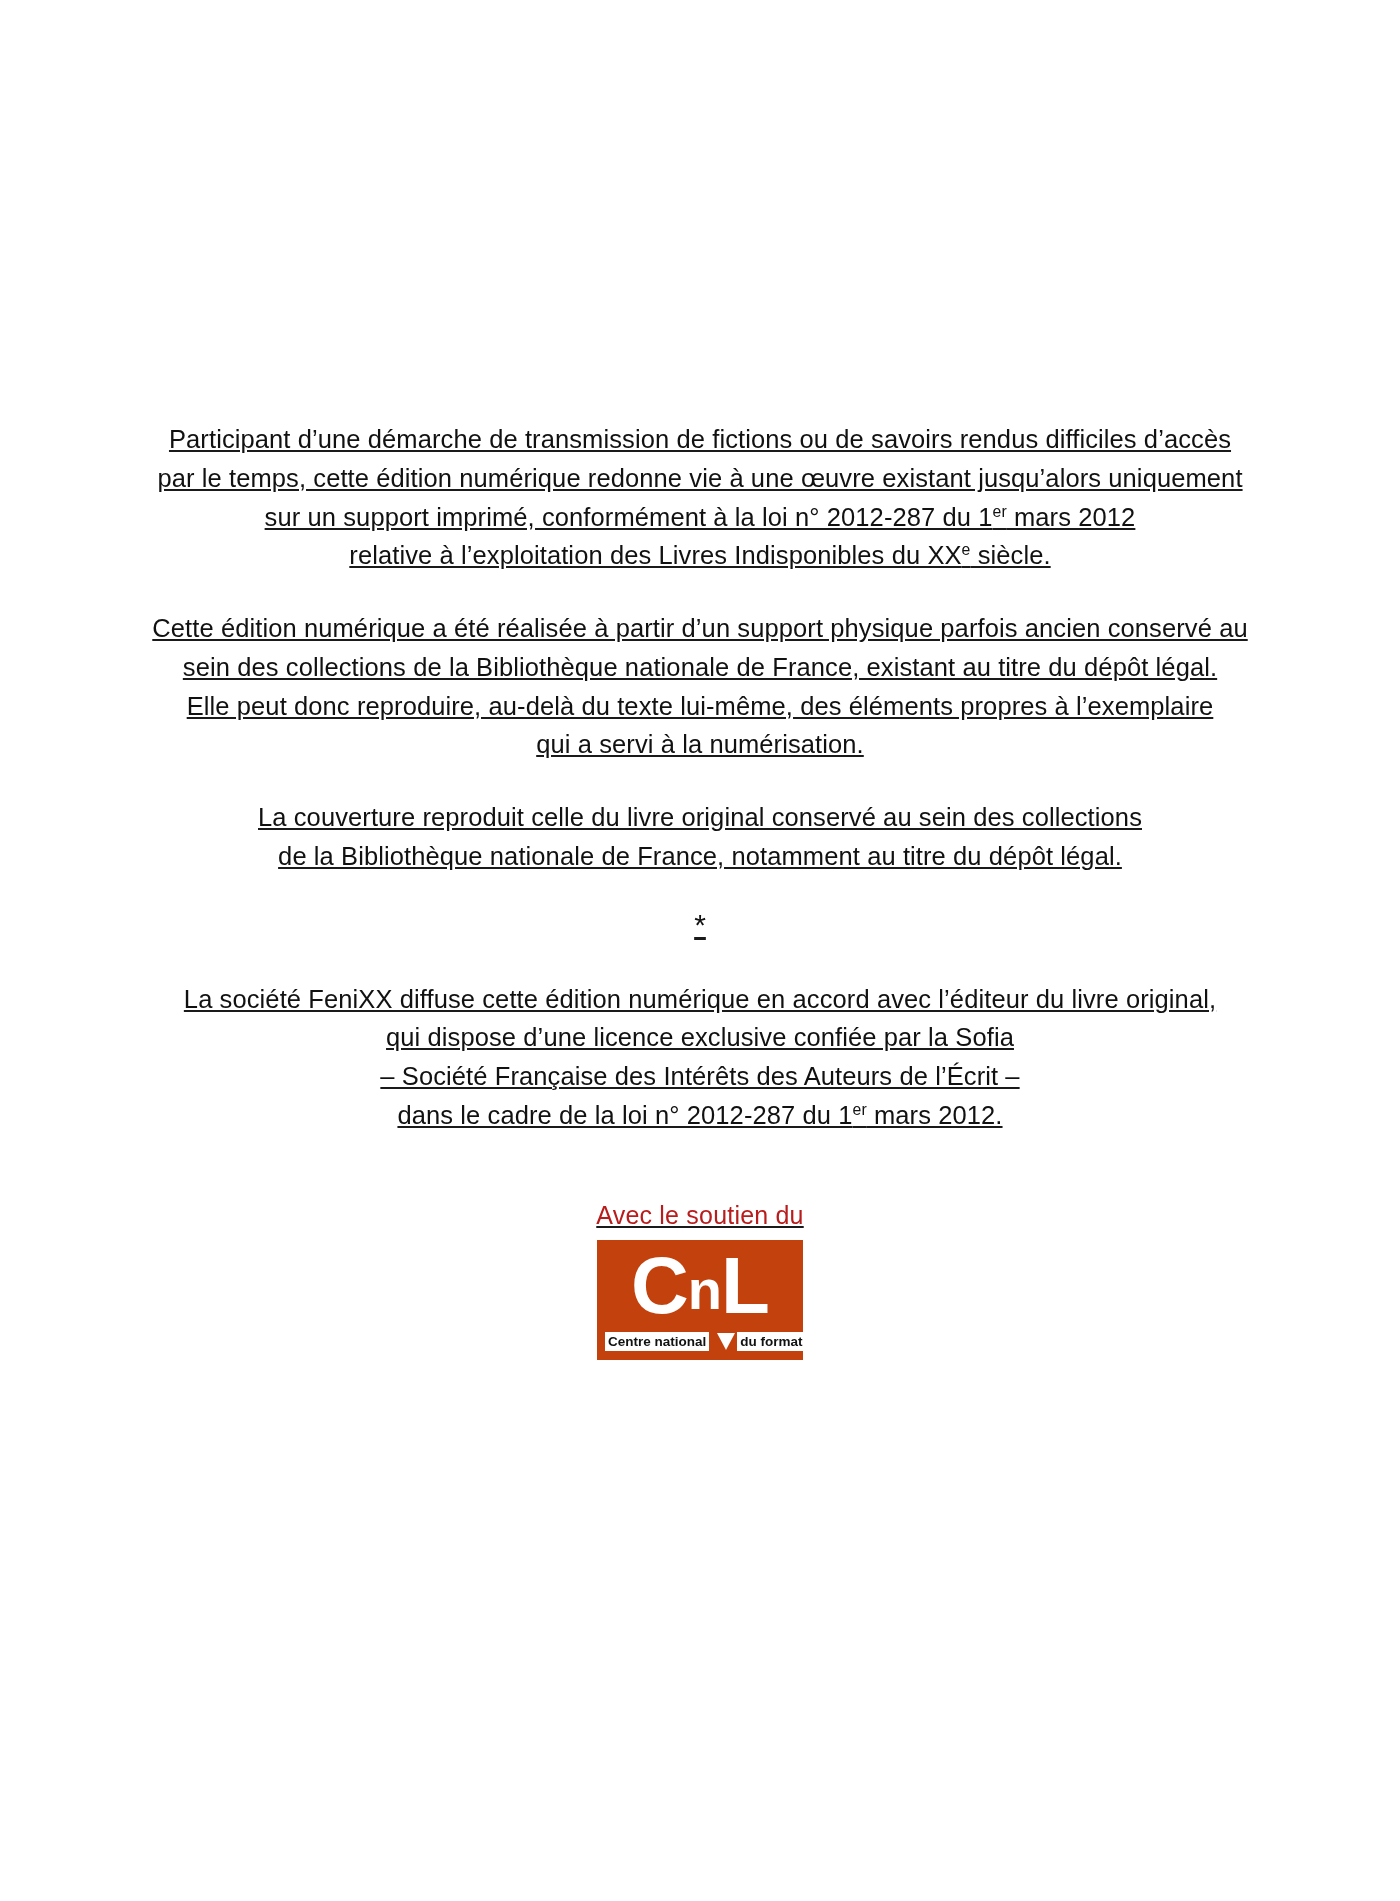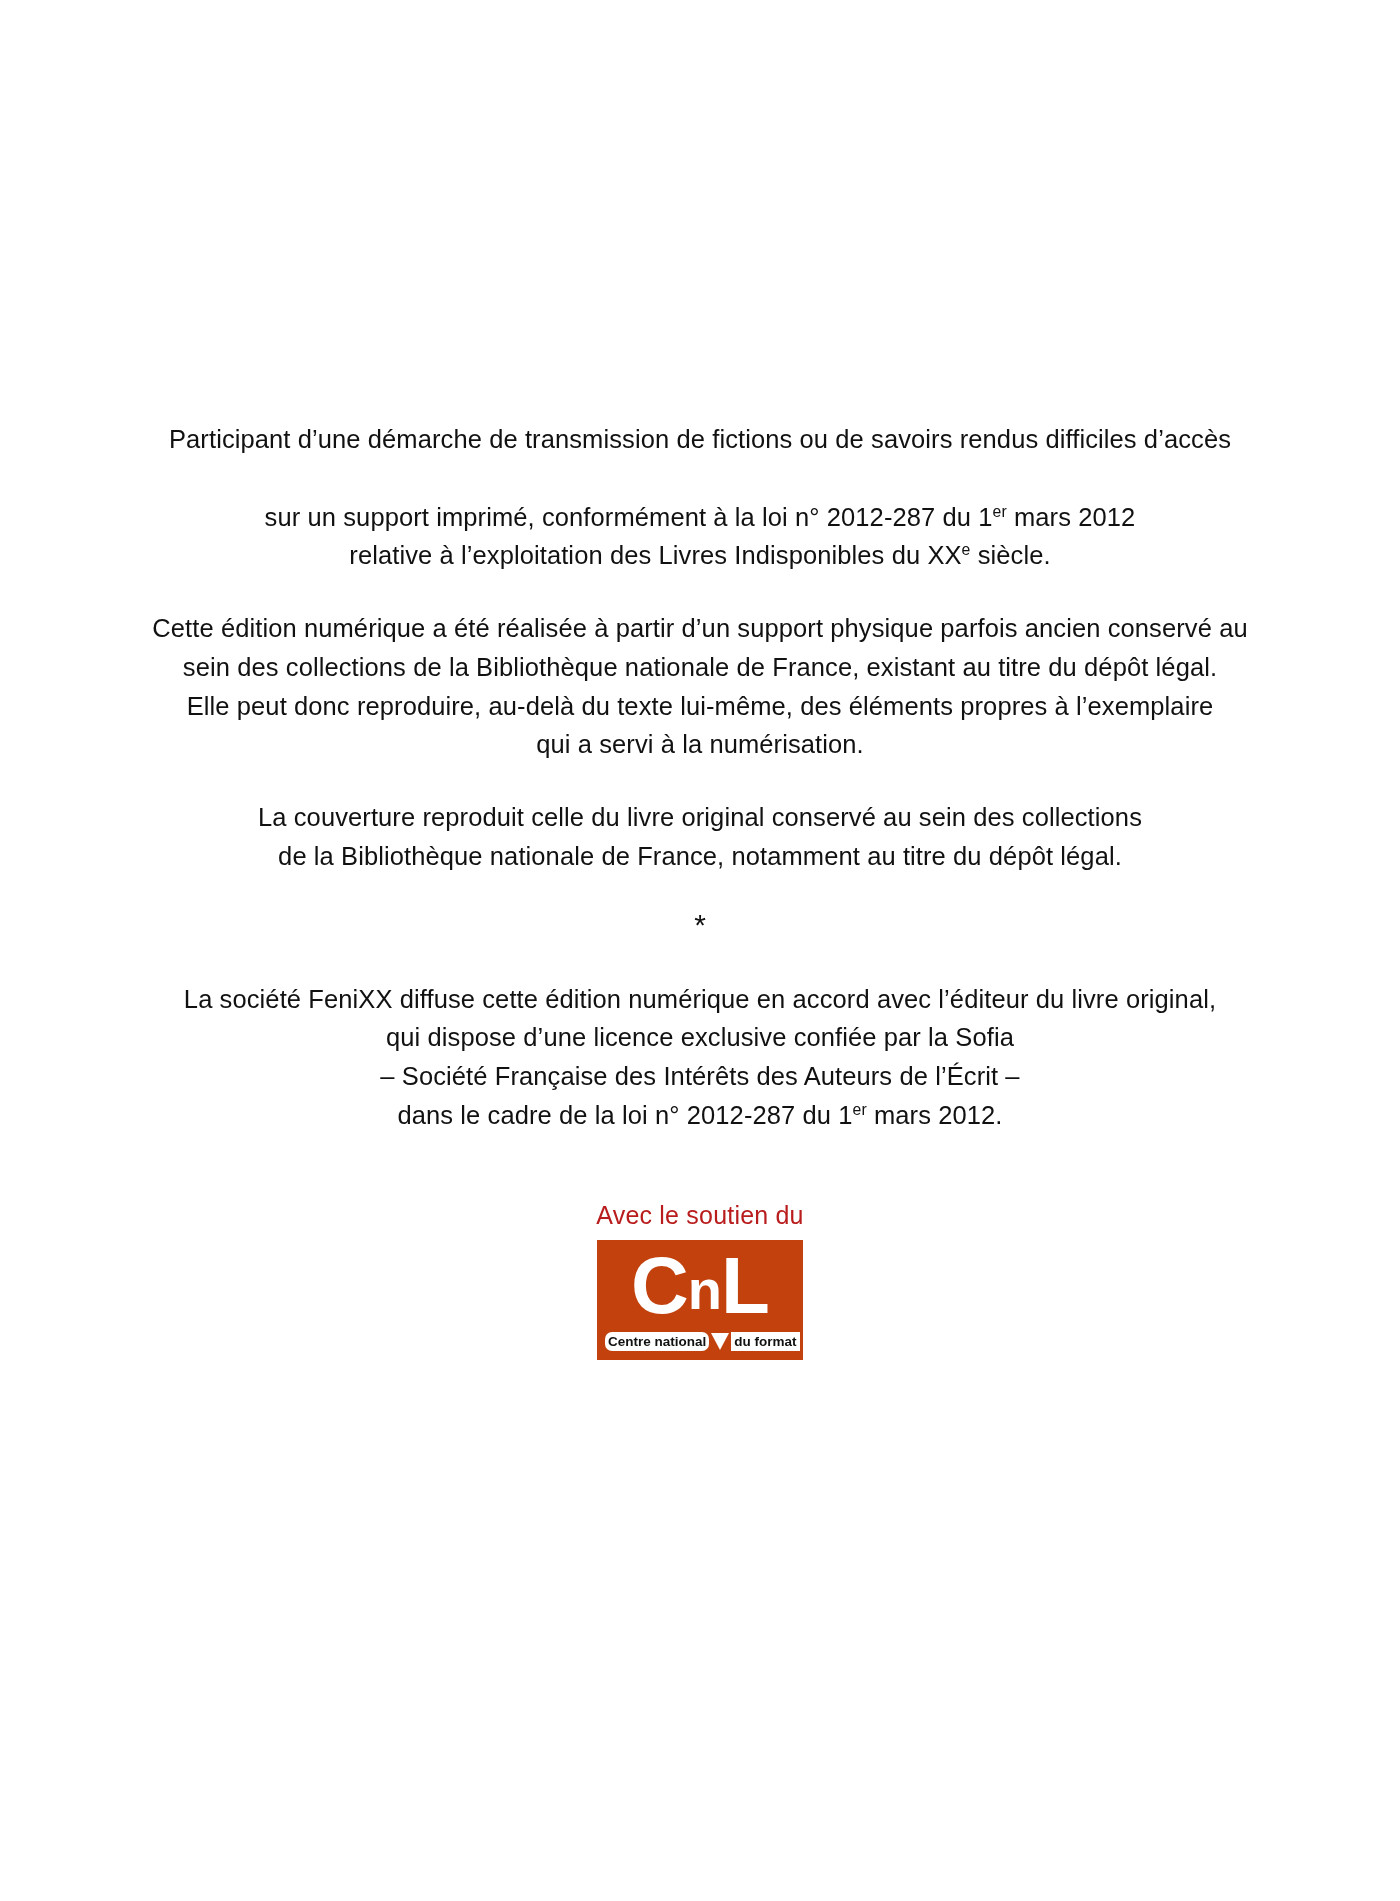--- a/index.html
+++ b/index.html
@@ -21,20 +21,21 @@
     inset: 0;
     background: #ffffff;
     display: flex;
     flex-direction: column;
     align-items: center;
   }
   .content {
     width: 1120px;
     margin-top: 420px;
     text-align: center;
+    text-decoration: underline;
   }
   .para {
     font-size: 25.5px;
     line-height: 1.52;
     color: #111111;
     margin: 0 0 34px 0;
     letter-spacing: 0.1px;
   }
   .para sup {
     font-size: 0.62em;
@@ -100,41 +101,41 @@
   }
   .cnl-bottom .tag {
     background: #ffffff;
     color: #111111;
     font-size: 13.5px;
     font-weight: 700;
     line-height: 19px;
     padding: 0 3px;
     white-space: nowrap;
   }
-  .cnl-bottom .tag.left { margin-right: 2px; border-radius: 7px; }
+  .cnl-bottom .tag.left { margin-right: 8px; }
   .cnl-bottom .tag.right { margin-left: 2px; }
   .cnl-wedge {
     width: 0;
     height: 0;
     border-left: 9px solid transparent;
     border-right: 9px solid transparent;
     border-top: 17px solid #ffffff;
     flex: 0 0 auto;
   }
 </style>
 </head>
 <body>
 
 <div class="page">
 
   <div class="content">
 
     <p class="para">
       <span>Participant d’une démarche de transmission de fictions ou de savoirs rendus difficiles d’accès</span><br>
-      <br>
+      <span>par le temps, cette édition numérique redonne vie à une œuvre existant jusqu’alors uniquement</span><br>
       <span>sur un support imprimé, conformément à la loi n° 2012-287 du 1<sup>er</sup> mars 2012</span><br>
       <span>relative à l’exploitation des Livres Indisponibles du XX<sup>e</sup> siècle.</span>
     </p>
 
     <p class="para">
       <span>Cette édition numérique a été réalisée à partir d’un support physique parfois ancien conservé au</span><br>
       <span>sein des collections de la Bibliothèque nationale de France, existant au titre du dépôt légal.</span><br>
       <span>Elle peut donc reproduire, au-delà du texte lui-même, des éléments propres à l’exemplaire</span><br>
       <span>qui a servi à la numérisation.</span>
     </p>

